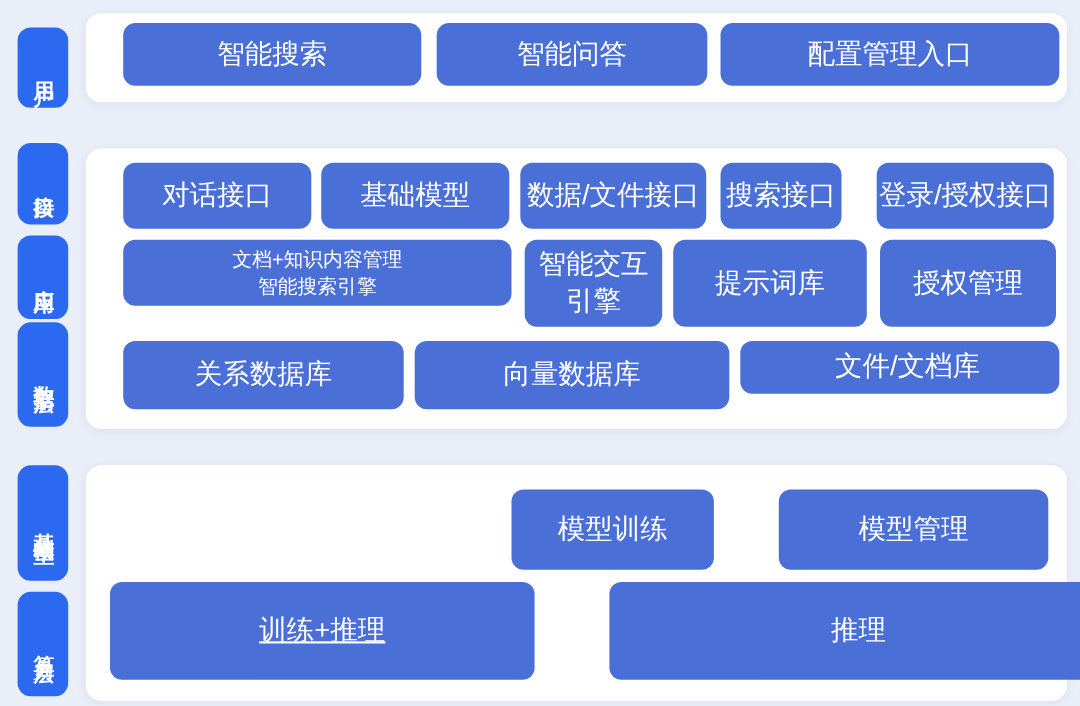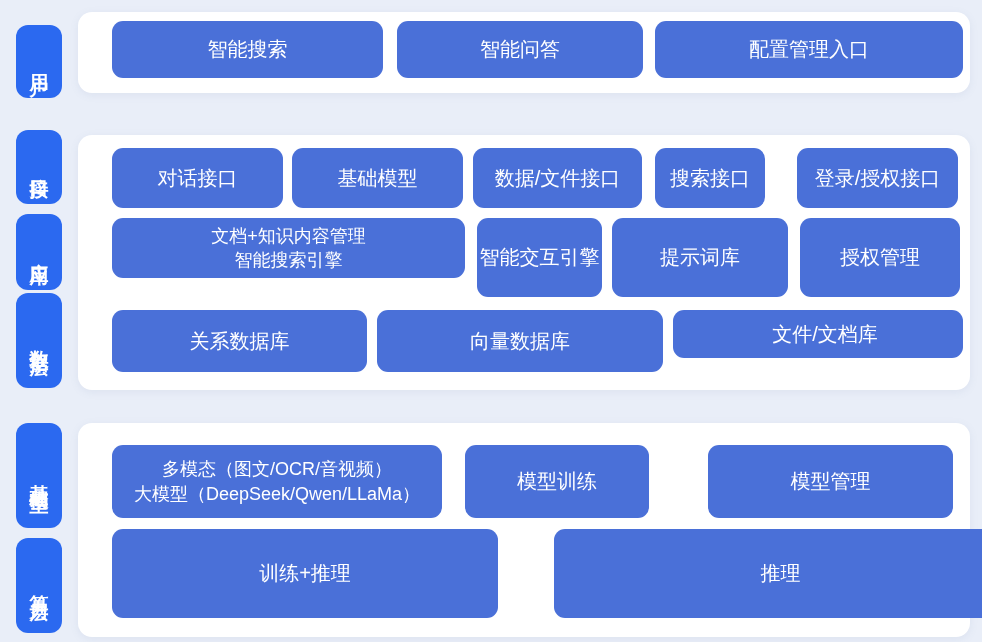--- a/index.html
+++ b/index.html
@@ -35,21 +35,21 @@
     text-orientation: upright;
     text-align: center;
     line-height: 46px;
     letter-spacing: 4px;
   }
   .btn {
     position: absolute;
     background: #4a70d8;
     border-radius: 11px;
     color: #ffffff;
-    font-size: 20px;
+    font-size: 25px;
     font-weight: 500;
     display: flex;
     align-items: center;
     justify-content: center;
     text-align: center;
     white-space: pre-line;
     line-height: 1.35;
     padding: 0 2px;
     box-sizing: border-box;
   }
@@ -84,21 +84,19 @@
   <div class="btn two-line" style="left:112px; top:218px; width:353px; height:60px;">文档+知识内容管理
 智能搜索引擎</div>
   <div class="btn" style="left:477px; top:218px; width:125px; height:79px;">智能交互引擎</div>
   <div class="btn" style="left:612px; top:218px; width:176px; height:79px;">提示词库</div>
   <div class="btn" style="left:800px; top:218px; width:160px; height:79px;">授权管理</div>
 
   <div class="btn" style="left:112px; top:310px; width:255px; height:62px;">关系数据库</div>
   <div class="btn" style="left:377px; top:310px; width:286px; height:62px;">向量数据库</div>
   <div class="btn" style="left:673px; top:310px; width:290px; height:48px;padding-left:16px;">文件/文档库</div>
 
-  <div class="btn two-line" style="left:112px; top:445px; width:330px; height:73px;">多模态（图文/OCR/音视频）
-大模型（DeepSeek/Qwen/LLaMa）</div>
   <div class="btn" style="left:465px; top:445px; width:184px; height:73px;">模型训练</div>
   <div class="btn" style="left:708px; top:445px; width:245px; height:73px;">模型管理</div>
 
-  <div class="btn" style="left:112px; top:529px; width:386px; height:89px;">训练+推理</div>
+  <div class="btn" style="left:100px; top:529px; width:386px; height:89px;text-decoration:underline;">训练+推理</div>
   <div class="btn" style="left:510px; top:529px; width:453px; height:89px;margin-left:44px;">推理</div>
 
 </div>
 
 </body></html>

